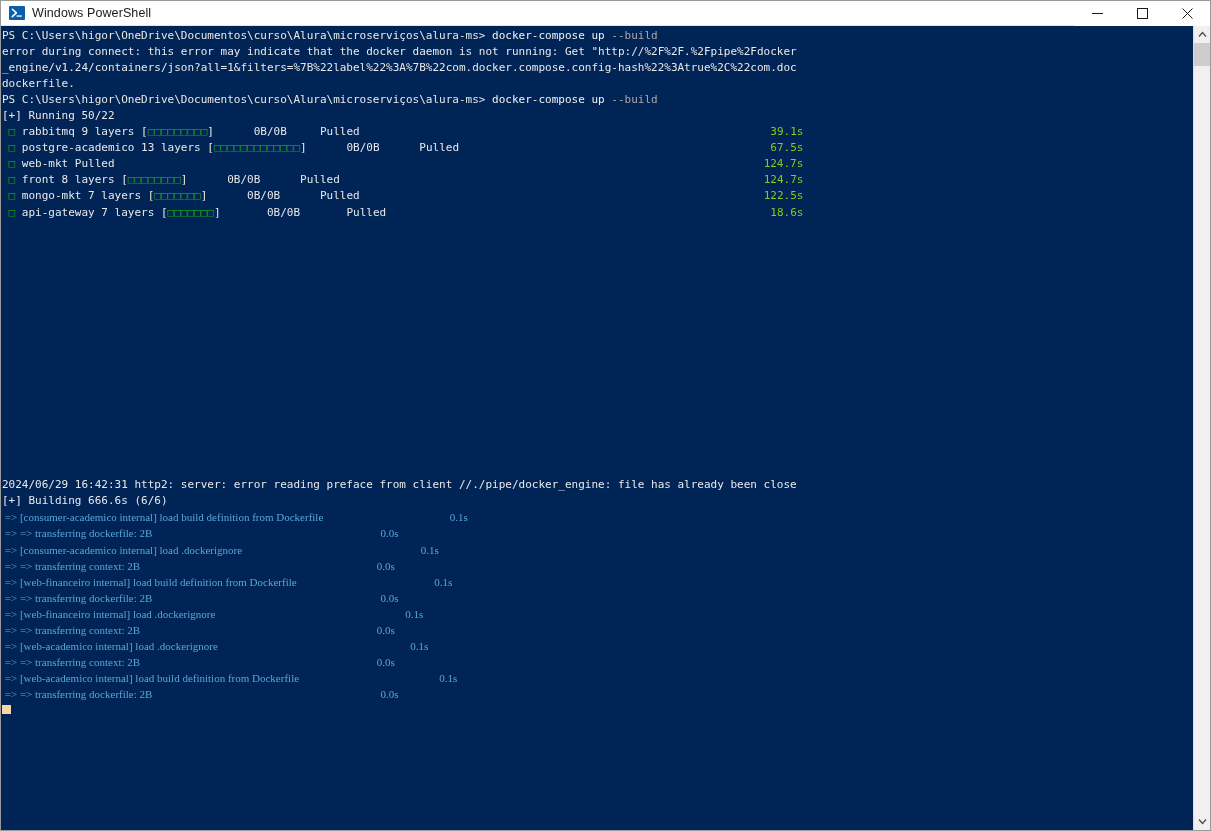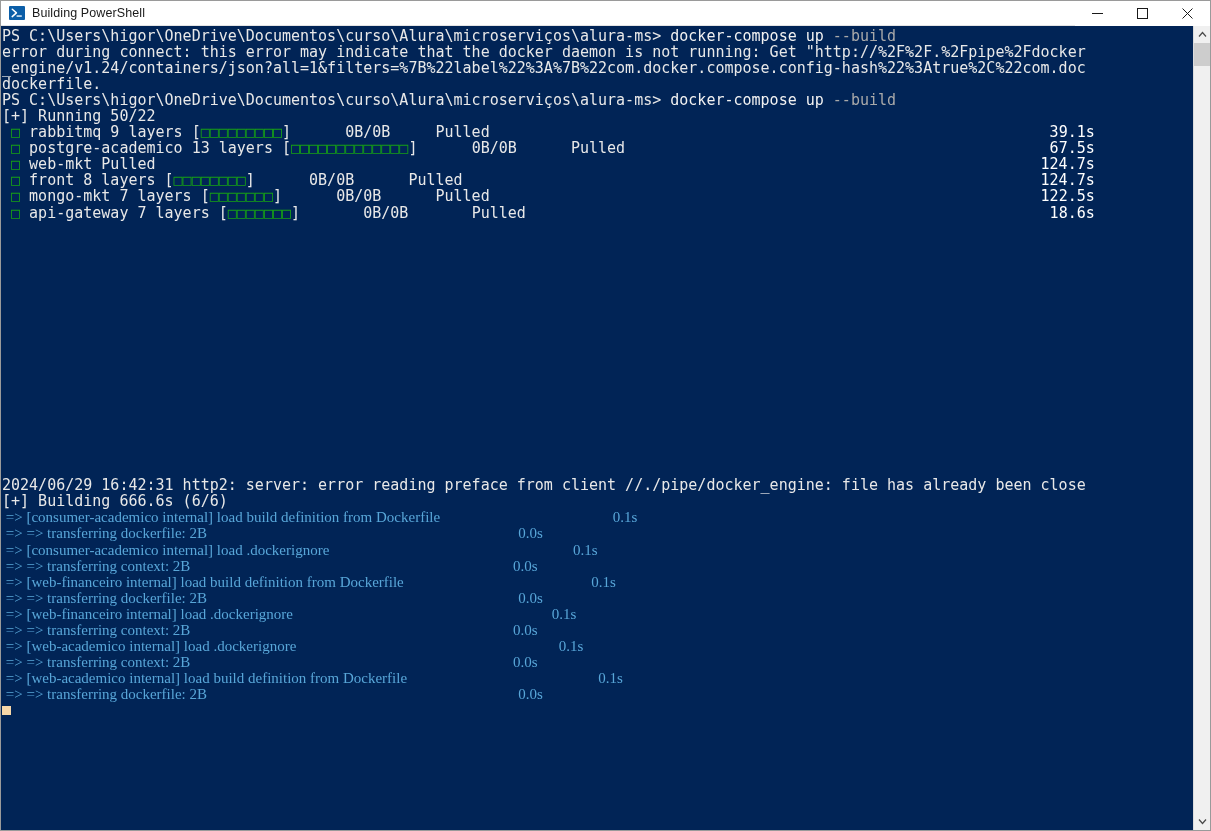--- a/index.html
+++ b/index.html
@@ -71,31 +71,31 @@
     bottom: 0;
     background: #012456;
     overflow: hidden;
     padding: 0;
   }
   .term-inner {
     padding: 2px 0 0 1px;
   }
   .line {
     font-family: "DejaVu Sans Mono", monospace;
-    font-size: 15px;
+    font-size: 11px;
     line-height: 16.05px;
     white-space: pre;
     color: #cccccc;
     letter-spacing: 0px;
     height: 16.05px;
   }
   .c-default { color: #e8e8e8; }
   .c-gray    { color: #a9a9a9; }
   .c-green   { color: #16a016; }
-  .c-blue    { color: #ffffff; }
+  .c-blue    { color: #84cc16; }
   .c-cyan    { color: #58a6d8; font-family: Liberation Serif, serif; }
   .c-white   { color: #f2f2f2; }
   .blank { height: 16.05px; }
 
   .cursor {
     display: inline-block;
     width: 9.25px;
     height: 9px;
     background: #f7d7a8;
     vertical-align: middle;
@@ -148,21 +148,21 @@
 <div class="window">
 
   <div class="titlebar">
     <div class="titlebar-icon">
       <svg width="16" height="16" viewBox="0 0 16 16">
         <rect x="0" y="1" width="16" height="14" rx="1" fill="#0b5ea8"></rect>
         <path d="M3.3 4.2 L7.4 7.9 L3.2 11.6" stroke="#ffffff" stroke-width="1.5" fill="none" stroke-linecap="round" stroke-linejoin="round"></path>
         <rect x="7.6" y="10.4" width="5.2" height="1.3" fill="#ffffff"></rect>
       </svg>
     </div>
-    <div class="titlebar-title">Building PowerShell</div>
+    <div class="titlebar-title">Windows PowerShell</div>
     <div class="win-controls">
       <div class="win-btn">
         <svg width="11" height="11" viewBox="0 0 11 11">
             <rect x="0" y="5" width="11" height="1" fill="#1a1a1a"></rect>
           </svg>
       </div>
       <div class="win-btn">
         <svg width="11" height="11" viewBox="0 0 11 11">
             <rect x="0.5" y="0.5" width="10" height="10" fill="none" stroke="#1a1a1a" stroke-width="1"></rect>
           </svg>

